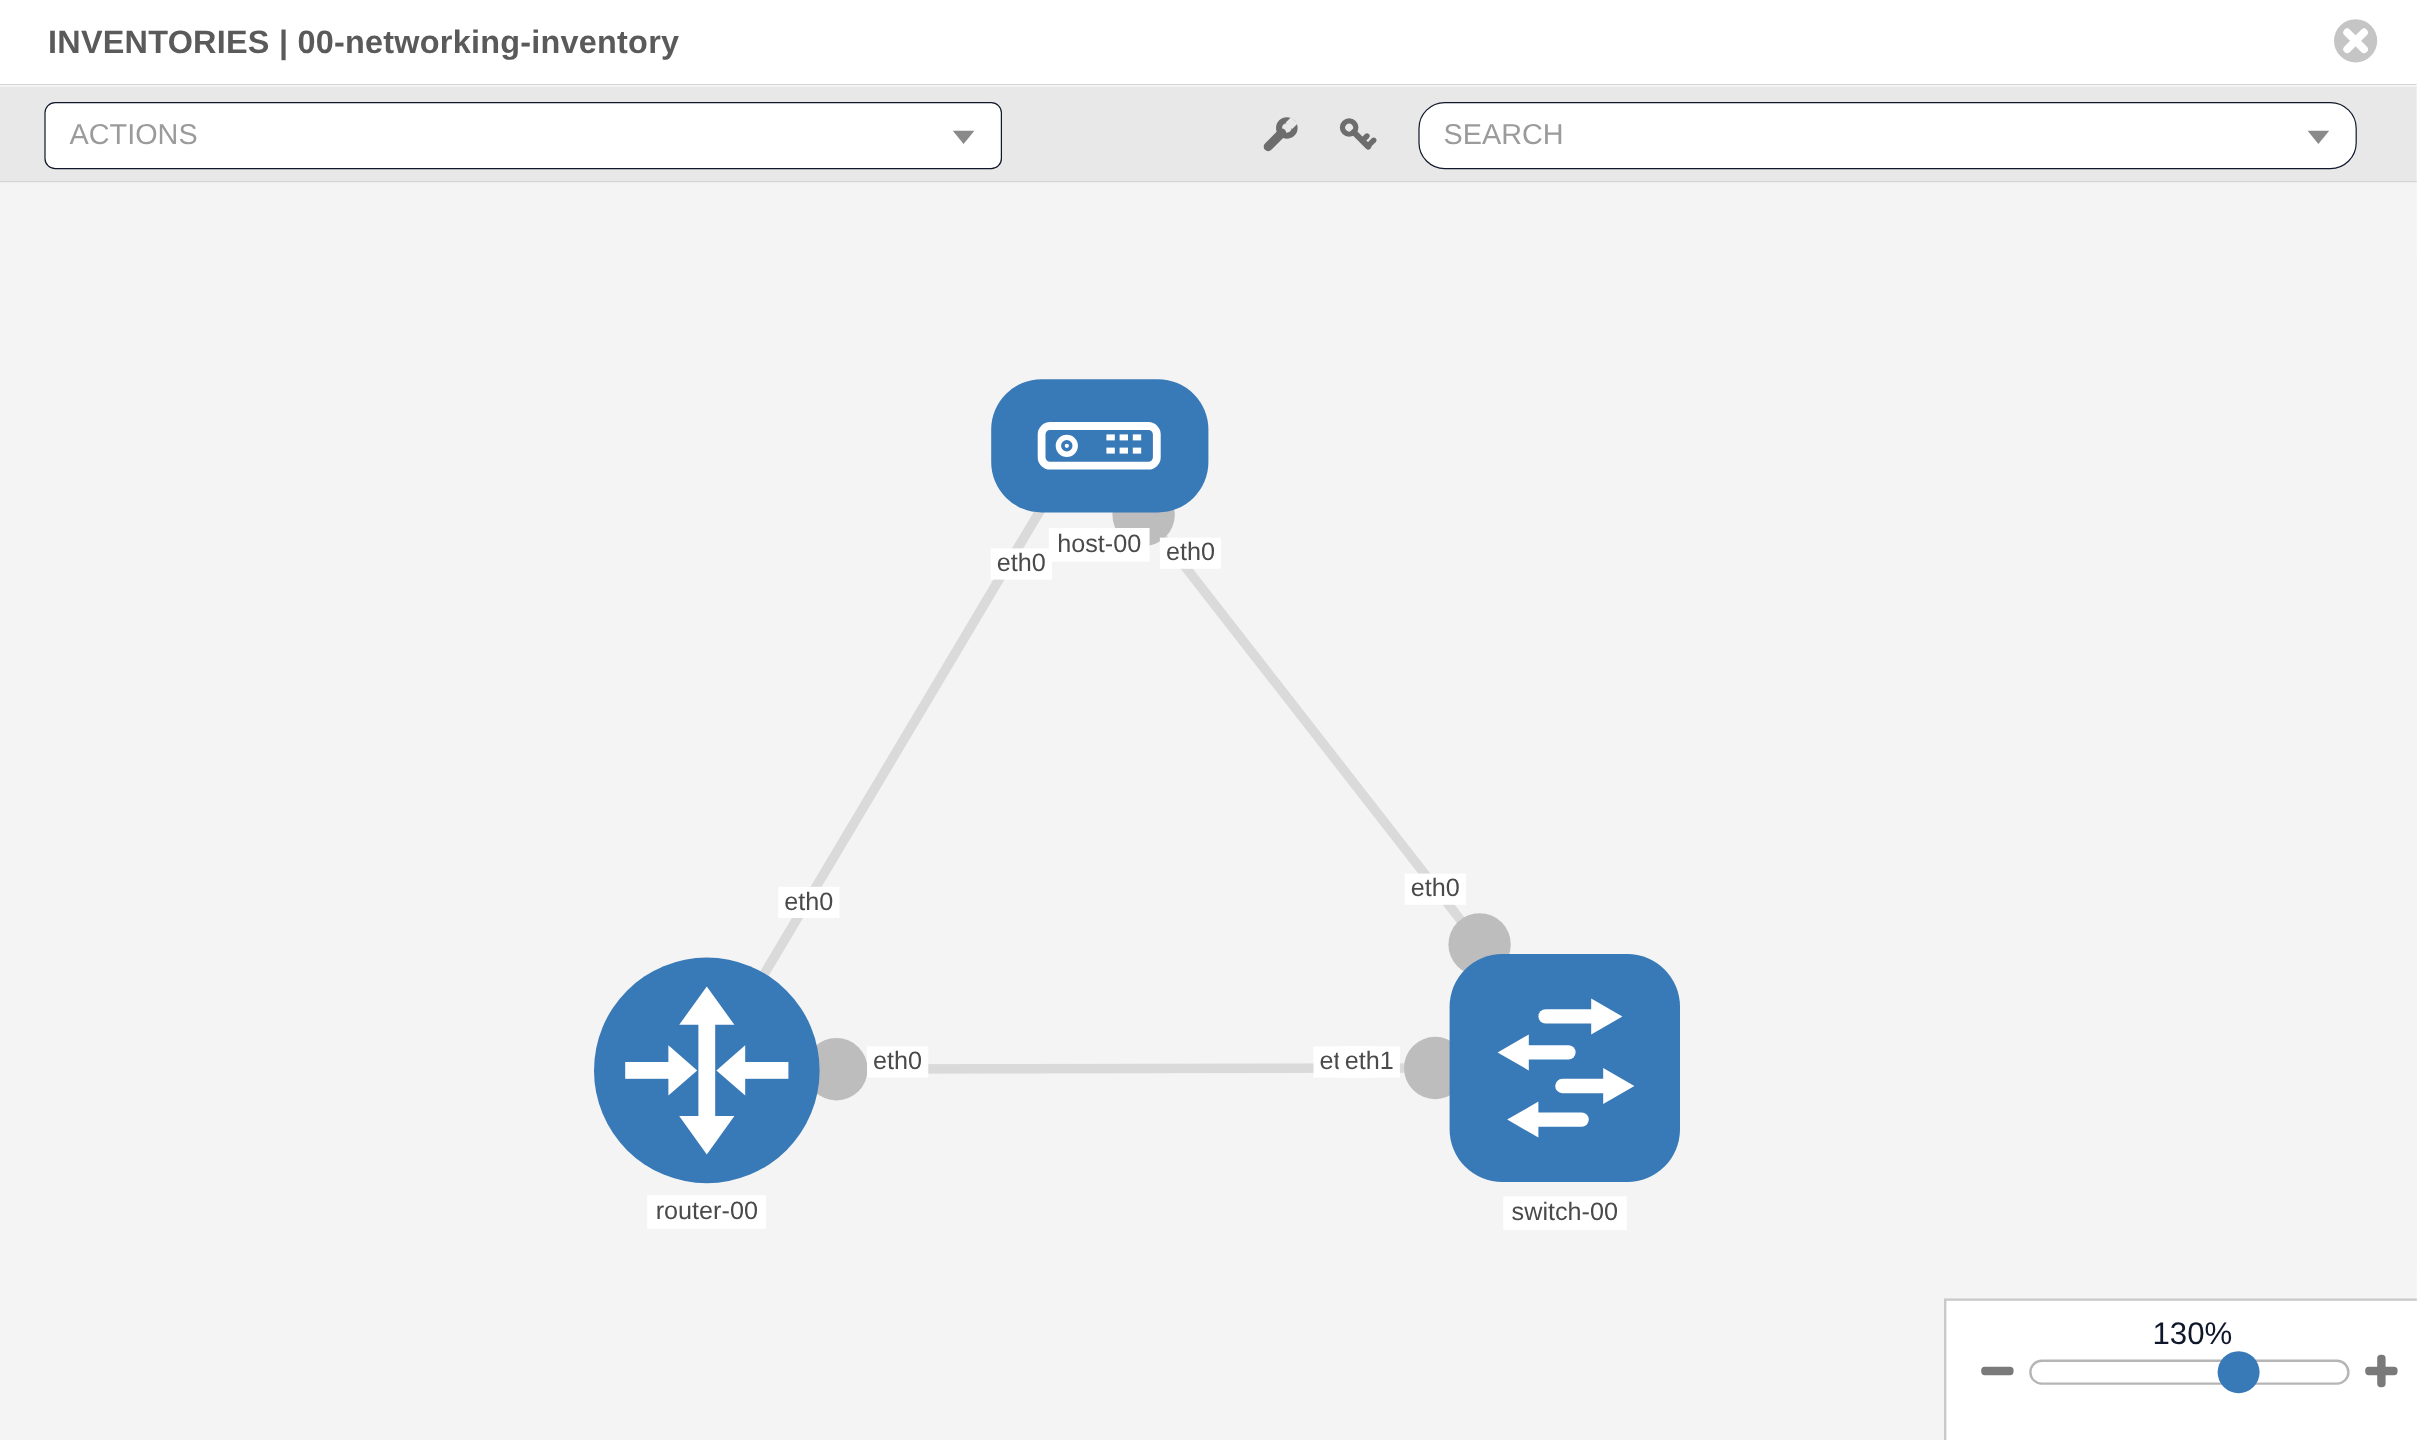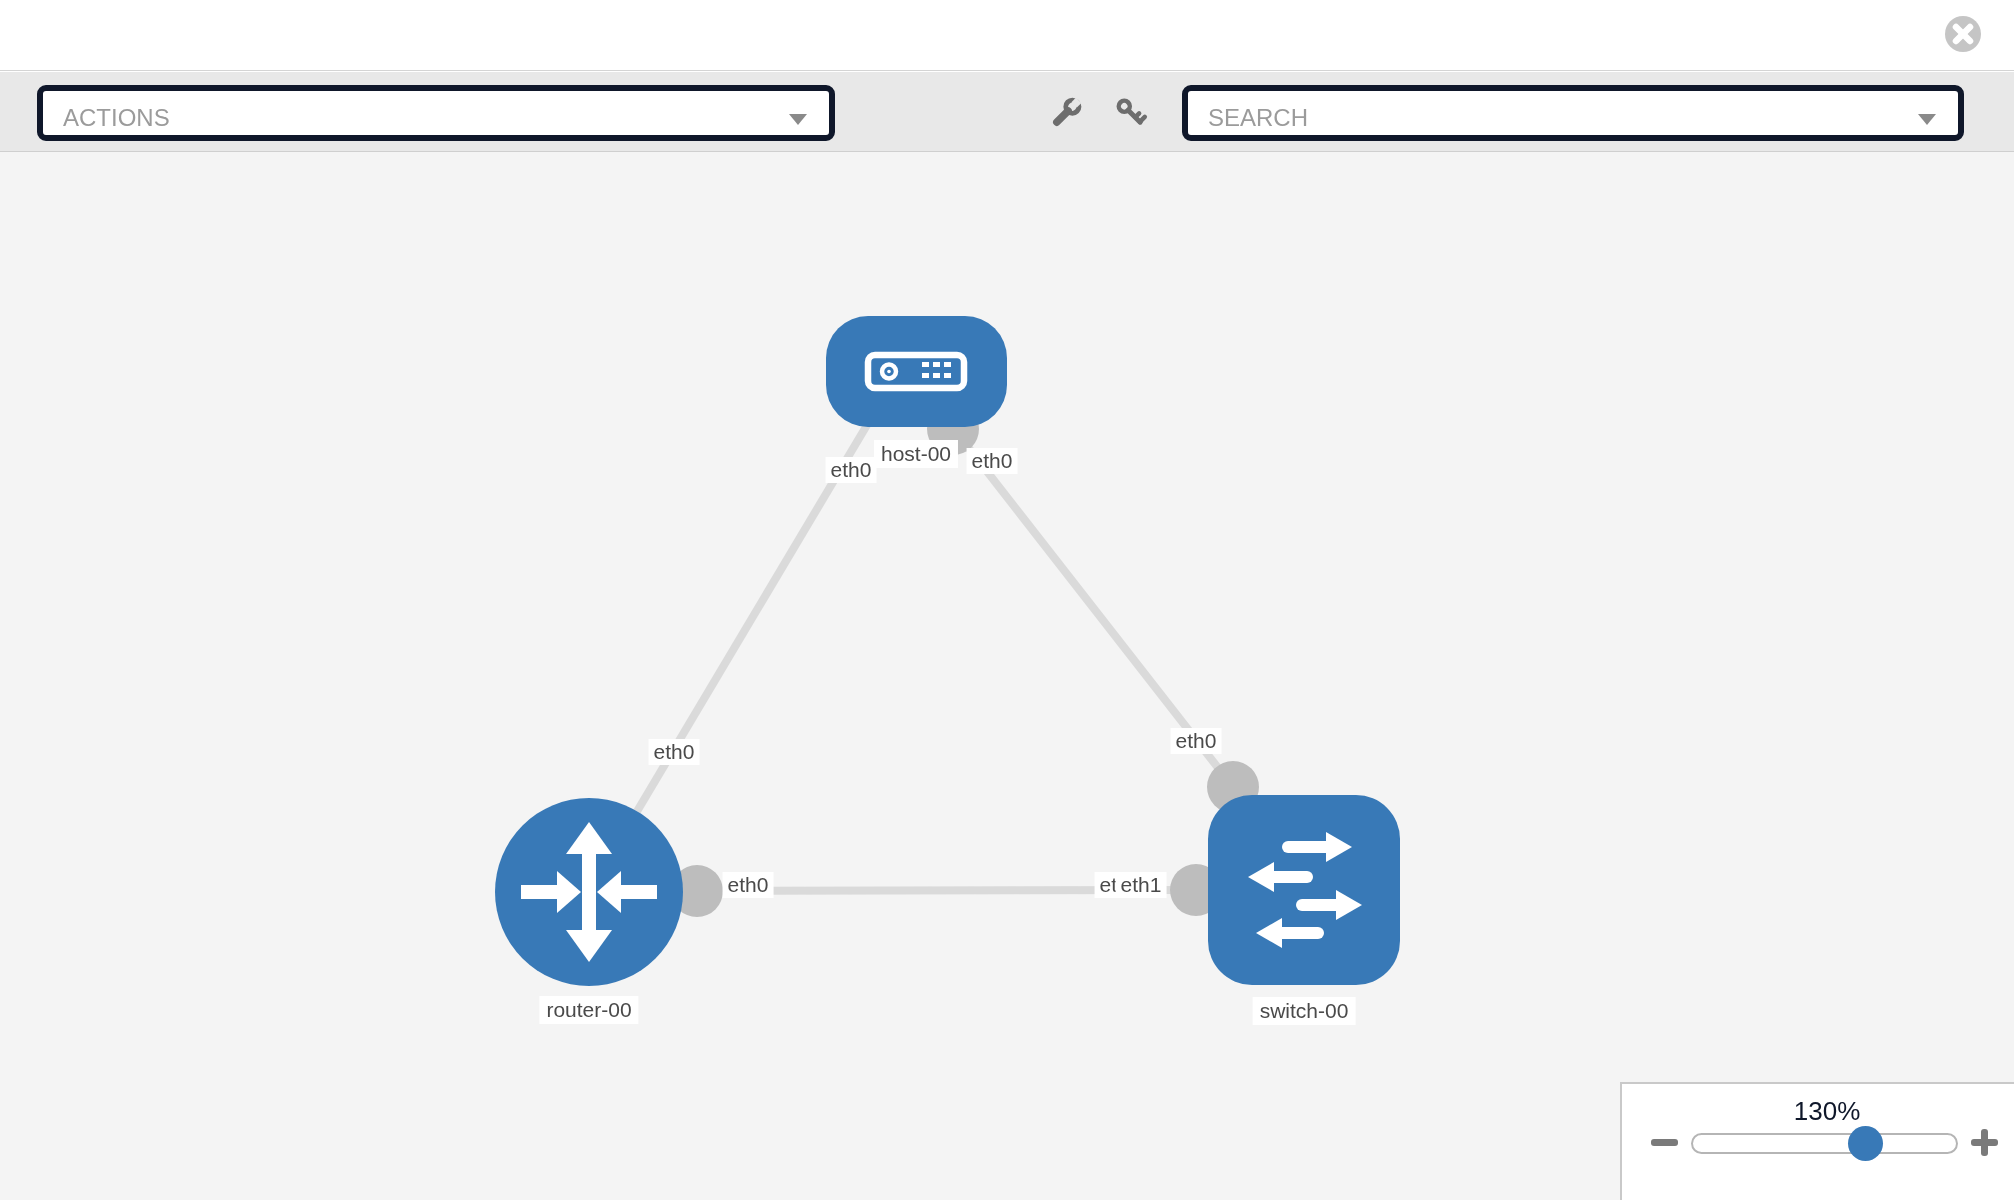--- a/index.html
+++ b/index.html
@@ -20,21 +20,21 @@
   .close-btn{
     position:absolute;left:1944px;top:15px;width:38px;height:38px;cursor:pointer;
   }
   
   .toolbar{
     position:absolute;left:0;top:72px;width:2014px;height:80px;
     background:#e8e8e8;border-bottom:1px solid #cfcfcf;box-sizing:border-box;
   }
   .select-box{
     position:absolute;top:13px;height:56px;background:#ffffff;
-    border:6px solid #0f172a;border-radius:9px;box-sizing:border-box;
+    border:1px solid #0f172a;border-radius:9px;box-sizing:border-box;
   }
   .select-box .select-text{
     position:absolute;left:20px;top:0;line-height:54px;font-size:24px;color:#9b9b9b;
   }
   .caret{
     position:absolute;right:22px;top:23px;width:0;height:0;
     border-left:9px solid transparent;border-right:9px solid transparent;
     border-top:11px solid #8a8a8a;
   }
   .tool-icon{position:absolute;top:23px;width:36px;height:36px;cursor:pointer;}
@@ -71,20 +71,21 @@
     background:#3879b7;cursor:pointer;
   }
   .zoom-plus{position:absolute;left:349px;top:45px;width:27px;height:27px;cursor:pointer;}
   .zoom-plus .h{position:absolute;left:0;top:10px;width:27px;height:7px;background:#7a7a7a;border-radius:3px;}
   .zoom-plus .v{position:absolute;left:10px;top:0;width:7px;height:27px;background:#7a7a7a;border-radius:3px;}
 </style>
 </head>
 <body>
 
 <div class="header">
+  <div class="header-title">INVENTORIES | 00-networking-inventory</div>
   <div class="close-btn">
     <svg width="38" height="38" viewBox="0 0 38 38">
       <circle cx="19" cy="19" r="18" fill="#c5c5c5"></circle>
       <line x1="12" y1="12" x2="26" y2="26" stroke="#ffffff" stroke-width="6.5" stroke-linecap="round"></line>
       <line x1="26" y1="12" x2="12" y2="26" stroke="#ffffff" stroke-width="6.5" stroke-linecap="round"></line>
     </svg>
   </div>
 </div>
 
 <div class="toolbar">
@@ -106,21 +107,21 @@
     <svg width="36" height="36" viewBox="0 0 36 36">
       <g transform="rotate(-45 18 18)">
         <circle cx="18" cy="8.5" r="5.5" fill="none" stroke="#6d6d6d" stroke-width="4.5"></circle>
         <line x1="18" y1="14" x2="18" y2="31" stroke="#6d6d6d" stroke-width="5" stroke-linecap="round"></line>
         <line x1="18" y1="24" x2="23.5" y2="24" stroke="#6d6d6d" stroke-width="4.5" stroke-linecap="round"></line>
         <line x1="18" y1="30.5" x2="25" y2="30.5" stroke="#6d6d6d" stroke-width="4.5" stroke-linecap="round"></line>
       </g>
     </svg>
   </div>
 
-  <div class="select-box" style="left:1182px;width:782px;">
+  <div class="select-box" style="left:1182px;width:782px;border-radius:22px;">
     <span class="select-text">SEARCH</span>
     <span class="caret"></span>
   </div>
 </div>
 
 <div class="canvas">
   <svg class="topo-svg" width="2014" height="1048" viewBox="0 152 2014 1048">
 
     <line x1="870" y1="420" x2="589" y2="892" stroke="#dadada" stroke-width="8"></line>
     <line x1="950" y1="424" x2="1233" y2="787" stroke="#dadada" stroke-width="8"></line>

